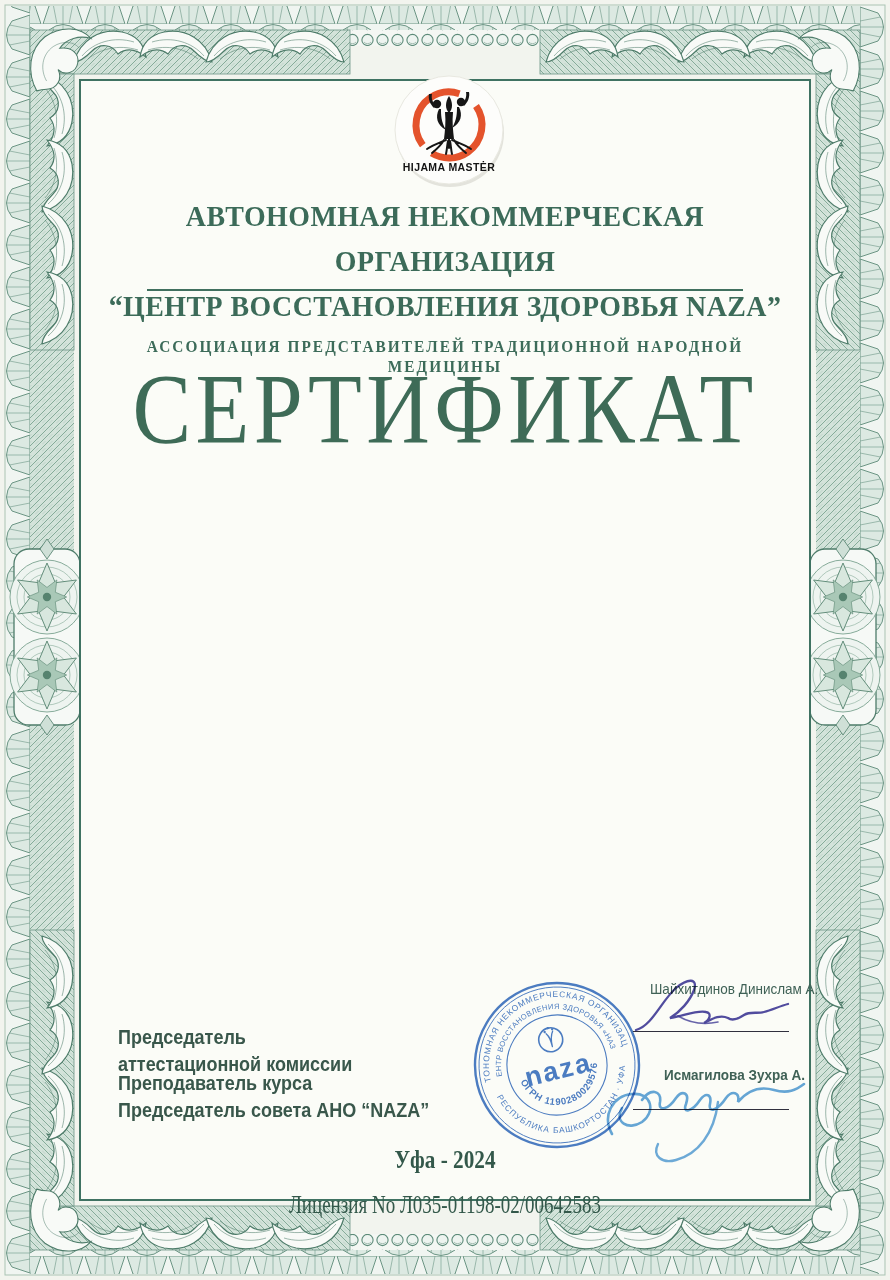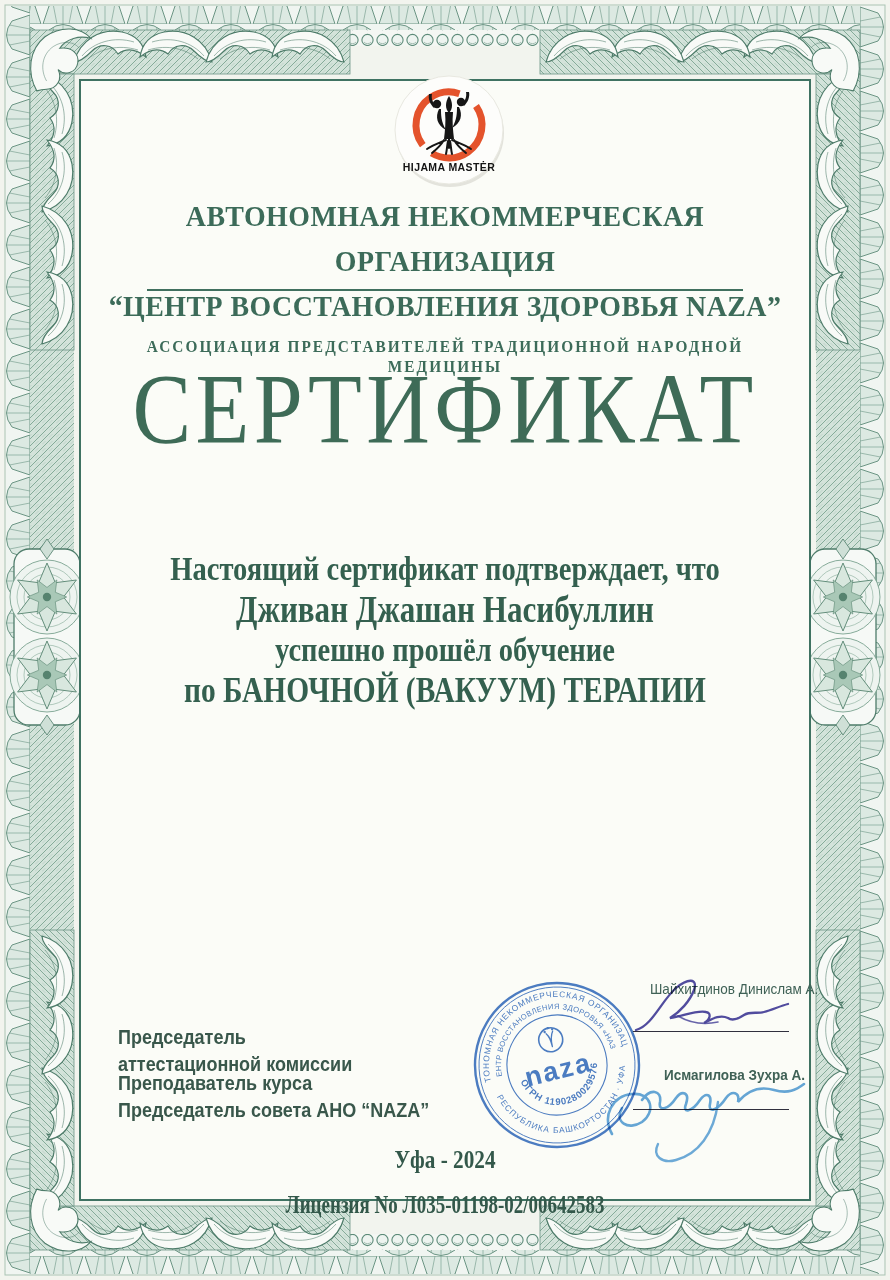--- a/index.html
+++ b/index.html
@@ -28,21 +28,21 @@
   .roles{font-family:"Liberation Sans",sans-serif;font-weight:bold;font-size:20px;line-height:27px;color:#39574b;}
   .role1{left:118px;top:1024px;}
   .role2{left:118px;top:1070px;}
   .sig-name{font-family:"Liberation Sans",sans-serif;font-size:15px;color:#3f6156;}
   .name1{left:650px;top:980px;}
   .name2{left:664px;top:1066px;font-weight:bold;}
   .sig-line{width:156px;height:0;border-top:1.5px solid #30303e;}
   .line1{left:633px;top:1031px;}
   .line2{left:633px;top:1109px;}
   .city{top:1146px;font-weight:bold;font-size:25px;color:#33584a;text-align:center;}
-  .license{top:1191px;font-weight:bold;font-size:25px;color:#33584a;}
+  .license{top:1191px;font-weight:normal;font-size:25px;color:#33584a;}
   .seal-svg{left:465px;top:973px;opacity:.92;mix-blend-mode:multiply;}
   .sig-svg{mix-blend-mode:multiply;}
 </style>
 </head>
 <body>
 
 <div class="cert">
 
   <svg class="layer" width="890" height="1280" viewBox="0 0 890 1280" aria-hidden="true">
     <defs>
@@ -159,28 +159,20 @@
   </div>
   <div class="abs divider"></div>
   <div class="abs ctr assoc">
     <span class="sx93">АССОЦИАЦИЯ ПРЕДСТАВИТЕЛЕЙ ТРАДИЦИОННОЙ НАРОДНОЙ МЕДИЦИНЫ</span>
   </div>
 
   <h1 class="abs ctr title-ru">
     <span class="sx88">СЕРТИФИКАТ</span>
   </h1>
 
-  <div class="abs ctr body-ru">
-    <div class="sx84">
-      <div class="l">Настоящий сертификат подтверждает, что</div>
-      <div class="lname">Дживан Джашан Насибуллин</div>
-      <div class="l">успешно прошёл обучение</div>
-      <div class="l4">по БАНОЧНОЙ (ВАКУУМ) ТЕРАПИИ</div>
-    </div>
-  </div>
 
 
   <div class="abs roles role1">
     <div class="sx90L">
       <div>Председатель</div>
       <div>аттестационной комиссии</div>
     </div>
   </div>
   <div class="abs roles role2">
     <div class="sx90L">

